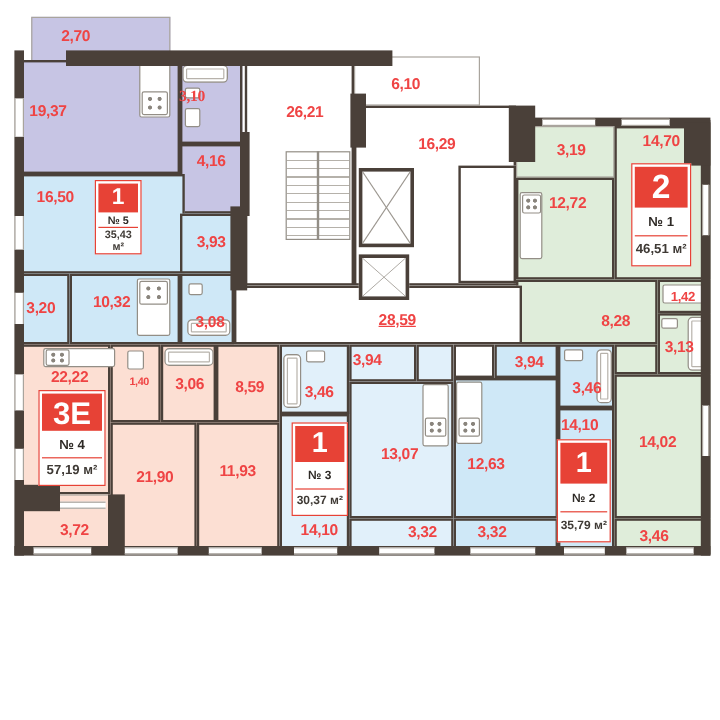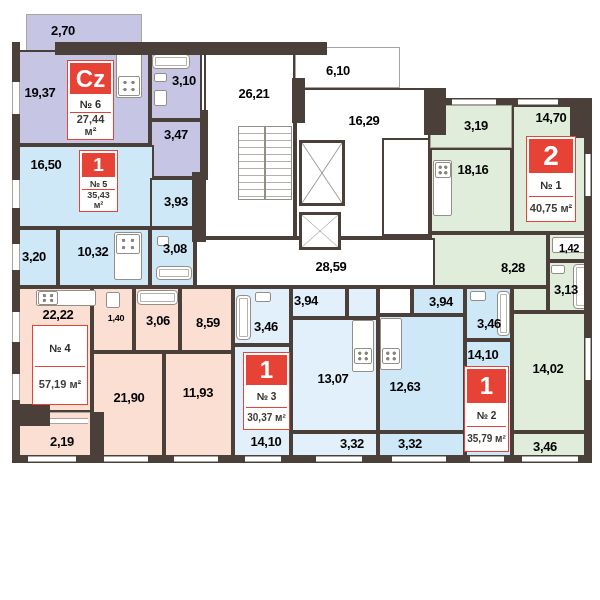--- a/index.html
+++ b/index.html
@@ -18,21 +18,21 @@
      radial-gradient(circle at 70% 30%,#8a857d 1.4px,transparent 2px),
      radial-gradient(circle at 30% 70%,#8a857d 1.4px,transparent 2px),
      radial-gradient(circle at 70% 70%,#8a857d 1.4px,transparent 2px);}
   .stairs{position:absolute;background:repeating-linear-gradient(to bottom,#fff 0 6px,#b5b1aa 6px 7px);
           border:1px solid #938e86;box-sizing:border-box;z-index:2;}
   .stair-mid{position:absolute;background:#938e86;z-index:2;}
   .lift{position:absolute;box-sizing:border-box;background:#fff;border:3px solid #4a4039;z-index:2;}
   .lift svg{width:100%;height:100%;display:block;}
   .lift line{stroke:#9b968f;stroke-width:2;}
   .lbl{position:absolute;transform:translate(-50%,-50%);font-weight:bold;font-size:13px;
-       color:#000000;white-space:nowrap;z-index:6;letter-spacing:-0.3px;}
+       color:#ef4444;white-space:nowrap;z-index:6;letter-spacing:-0.3px;}
   .lbl.sm{font-size:9px;}
   .lbl.md{font-size:11px;}
   .badge{position:absolute;display:flex;flex-direction:column;background:#fff;
          border:1.5px solid #e74236;box-sizing:border-box;padding:2px;z-index:5;text-align:center;}
   .b-type{background:#e74236;color:#fff;font-weight:bold;display:flex;align-items:center;
           justify-content:center;flex:0 0 42%;line-height:1;}
   .b-num{flex:1;display:flex;align-items:center;justify-content:center;font-weight:bold;
          font-size:11px;color:#2e2a26;border-bottom:1px solid #e74236;margin-top:2px;}
   .b-area{flex:1;display:flex;align-items:center;justify-content:center;font-weight:bold;
           font-size:11px;color:#3f3a35;}
@@ -161,86 +161,82 @@
   <div class="fix tub" style="left:497px;top:291px;width:13px;height:45px;"></div>
   <div class="fix" style="left:470px;top:291px;width:16px;height:10px;"></div>
   <div class="fix" style="left:433px;top:160px;width:19px;height:56px;"></div>
   <div class="fix stove4" style="left:435px;top:162px;width:16px;height:16px;"></div>
   <div class="fix tub" style="left:573px;top:264px;width:15px;height:45px;"></div>
   <div class="fix" style="left:551px;top:265px;width:14px;height:9px;"></div>
   <div class="fix" style="left:552px;top:237px;width:34px;height:16px;"></div>
 
   <span class="lbl" style="left:63px;top:30px;">2,70</span>
   <span class="lbl" style="left:40px;top:92px;">19,37</span>
-  <span class="lbl" style="left:184px;top:80px;">3,10</span>
-  <span class="lbl" style="left:176px;top:134px;">3,47</span>
+  <span class="lbl" style="left:160px;top:80px;font-family:Liberation Serif, serif;">3,10</span>
+  <span class="lbl" style="left:176px;top:134px;">4,16</span>
 
   <span class="lbl" style="left:46px;top:164px;">16,50</span>
   <span class="lbl" style="left:176px;top:201px;">3,93</span>
   <span class="lbl" style="left:34px;top:256px;">3,20</span>
   <span class="lbl" style="left:93px;top:251px;">10,32</span>
-  <span class="lbl" style="left:175px;top:248px;">3,08</span>
+  <span class="lbl" style="left:175px;top:268px;">3,08</span>
 
   <span class="lbl" style="left:58px;top:314px;">22,22</span>
   <span class="lbl sm" style="left:116px;top:318px;">1,40</span>
   <span class="lbl" style="left:158px;top:320px;">3,06</span>
   <span class="lbl" style="left:208px;top:322px;">8,59</span>
   <span class="lbl" style="left:129px;top:397px;">21,90</span>
   <span class="lbl" style="left:198px;top:392px;">11,93</span>
-  <span class="lbl" style="left:62px;top:441px;">2,19</span>
+  <span class="lbl" style="left:62px;top:441px;">3,72</span>
 
   <span class="lbl" style="left:266px;top:326px;">3,46</span>
   <span class="lbl" style="left:306px;top:300px;">3,94</span>
   <span class="lbl" style="left:333px;top:378px;">13,07</span>
   <span class="lbl" style="left:266px;top:441px;">14,10</span>
   <span class="lbl" style="left:352px;top:443px;">3,32</span>
 
   <span class="lbl" style="left:441px;top:301px;">3,94</span>
   <span class="lbl" style="left:489px;top:323px;">3,46</span>
   <span class="lbl" style="left:405px;top:386px;">12,63</span>
   <span class="lbl" style="left:483px;top:354px;">14,10</span>
   <span class="lbl" style="left:410px;top:443px;">3,32</span>
 
   <span class="lbl" style="left:476px;top:125px;">3,19</span>
-  <span class="lbl" style="left:473px;top:169px;">18,16</span>
+  <span class="lbl" style="left:473px;top:169px;">12,72</span>
   <span class="lbl" style="left:551px;top:117px;">14,70</span>
   <span class="lbl" style="left:513px;top:267px;">8,28</span>
   <span class="lbl md" style="left:569px;top:248px;">1,42</span>
   <span class="lbl" style="left:566px;top:289px;">3,13</span>
   <span class="lbl" style="left:548px;top:368px;">14,02</span>
   <span class="lbl" style="left:545px;top:446px;">3,46</span>
 
   <span class="lbl" style="left:254px;top:93px;">26,21</span>
   <span class="lbl" style="left:338px;top:70px;">6,10</span>
   <span class="lbl" style="left:364px;top:120px;">16,29</span>
-  <span class="lbl" style="left:331px;top:266px;">28,59</span>
-
-  <div class="badge" style="left:67px;top:60px;width:47px;height:80px;">
-    <div class="b-type" style="font-size:24px;">Cz</div>
-    <div class="b-num">№ 6</div>
-    <div class="b-area">27,44 м²</div>
-  </div>
+  <span class="lbl" style="left:331px;top:266px;text-decoration:underline;">28,59</span>
+
   <div class="badge" style="left:79px;top:150px;width:39px;height:62px;">
     <div class="b-type" style="font-size:19px;">1</div>
     <div class="b-num" style="font-size:9px;">№ 5</div>
     <div class="b-area" style="font-size:9px;">35,43 м²</div>
   </div>
   <div class="badge" style="left:32px;top:325px;width:56px;height:80px;">
+    <div class="b-type" style="font-size:26px;">3E</div>
     <div class="b-num">№ 4</div>
     <div class="b-area">57,19 м²</div>
   </div>
   <div class="badge" style="left:243px;top:352px;width:47px;height:78px;">
     <div class="b-type" style="font-size:24px;">1</div>
     <div class="b-num" style="font-size:10px;">№ 3</div>
     <div class="b-area" style="font-size:10px;">30,37 м²</div>
   </div>
   <div class="badge" style="left:464px;top:366px;width:45px;height:86px;">
     <div class="b-type" style="font-size:24px;">1</div>
     <div class="b-num" style="font-size:10px;">№ 2</div>
     <div class="b-area" style="font-size:10px;">35,79 м²</div>
   </div>
   <div class="badge" style="left:526px;top:136px;width:50px;height:86px;">
     <div class="b-type" style="font-size:28px;">2</div>
     <div class="b-num">№ 1</div>
-    <div class="b-area">40,75 м²</div>
+    <div class="b-area">46,51 м²</div>
   </div>
 
 </div>
 
 </body></html>

